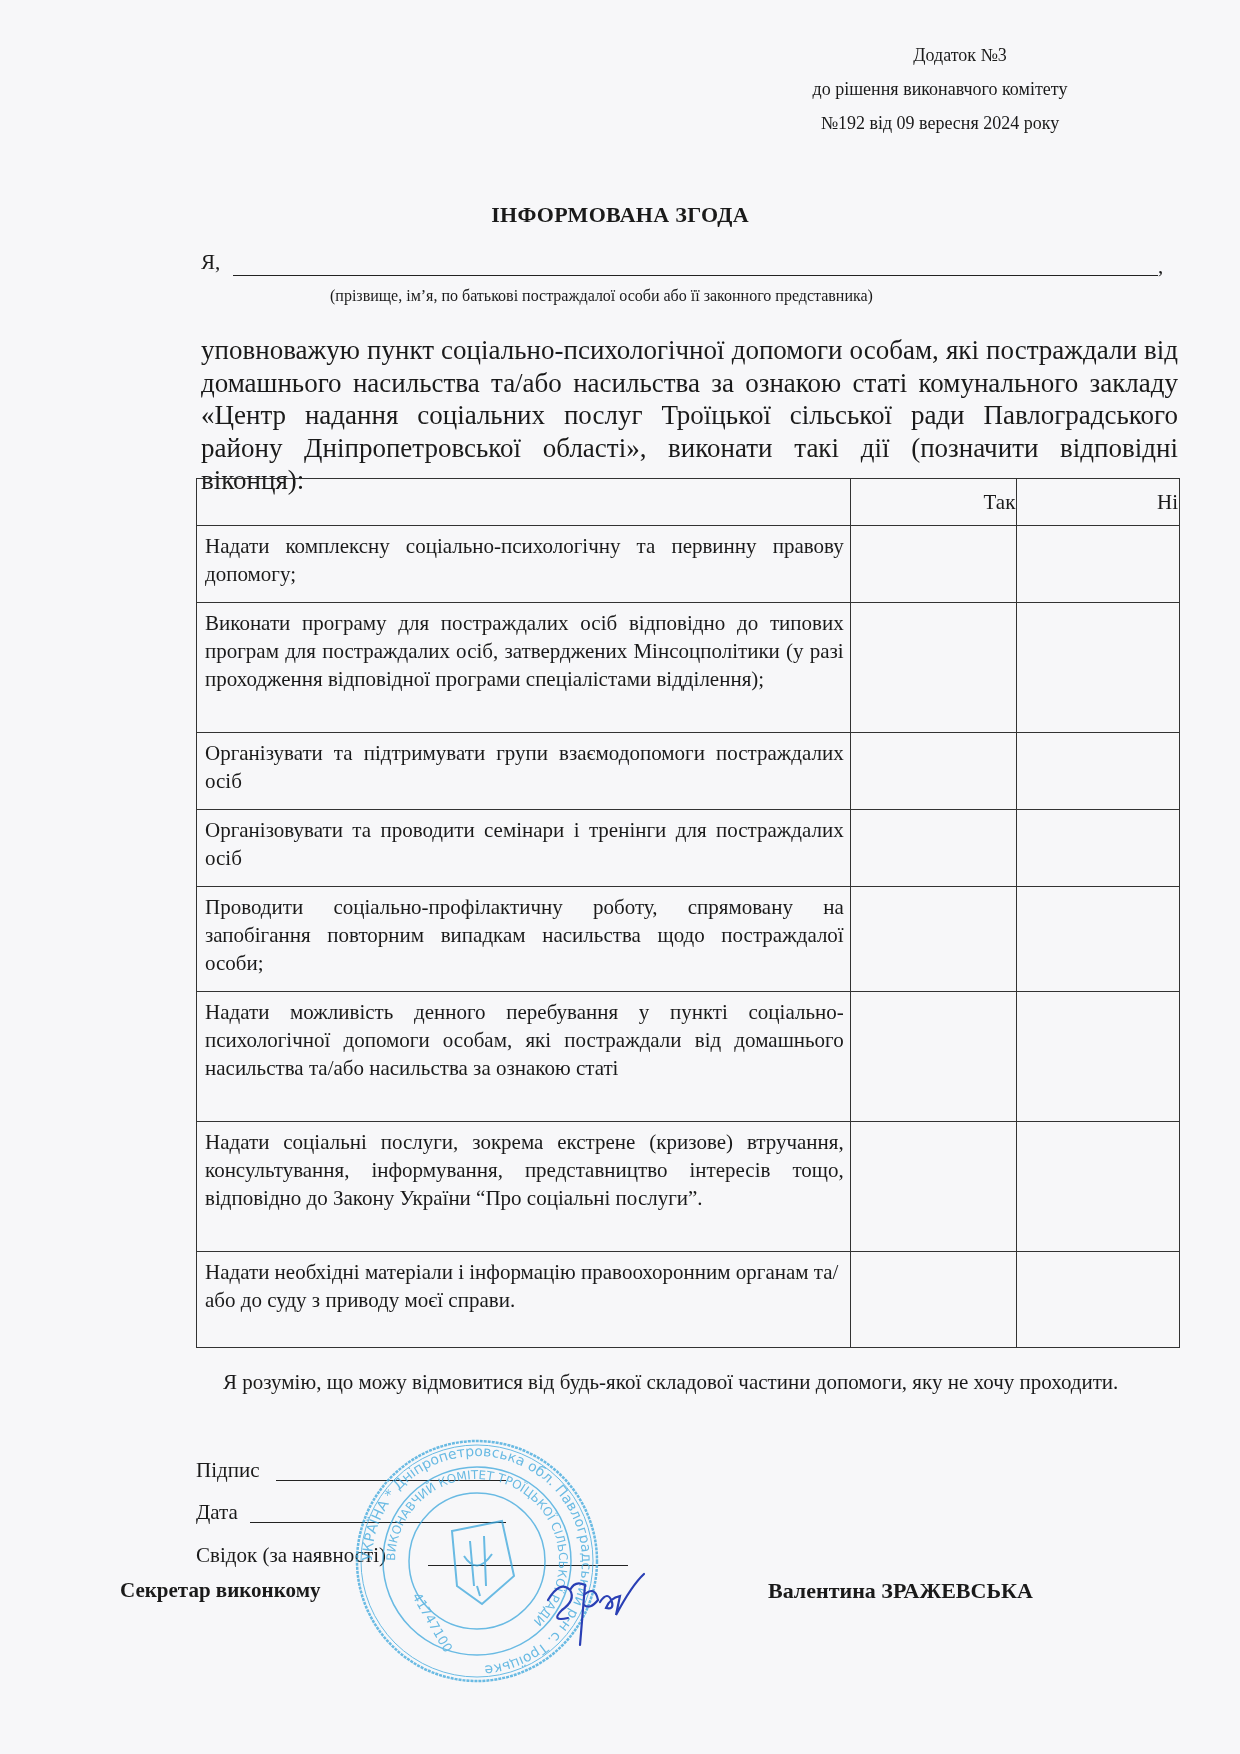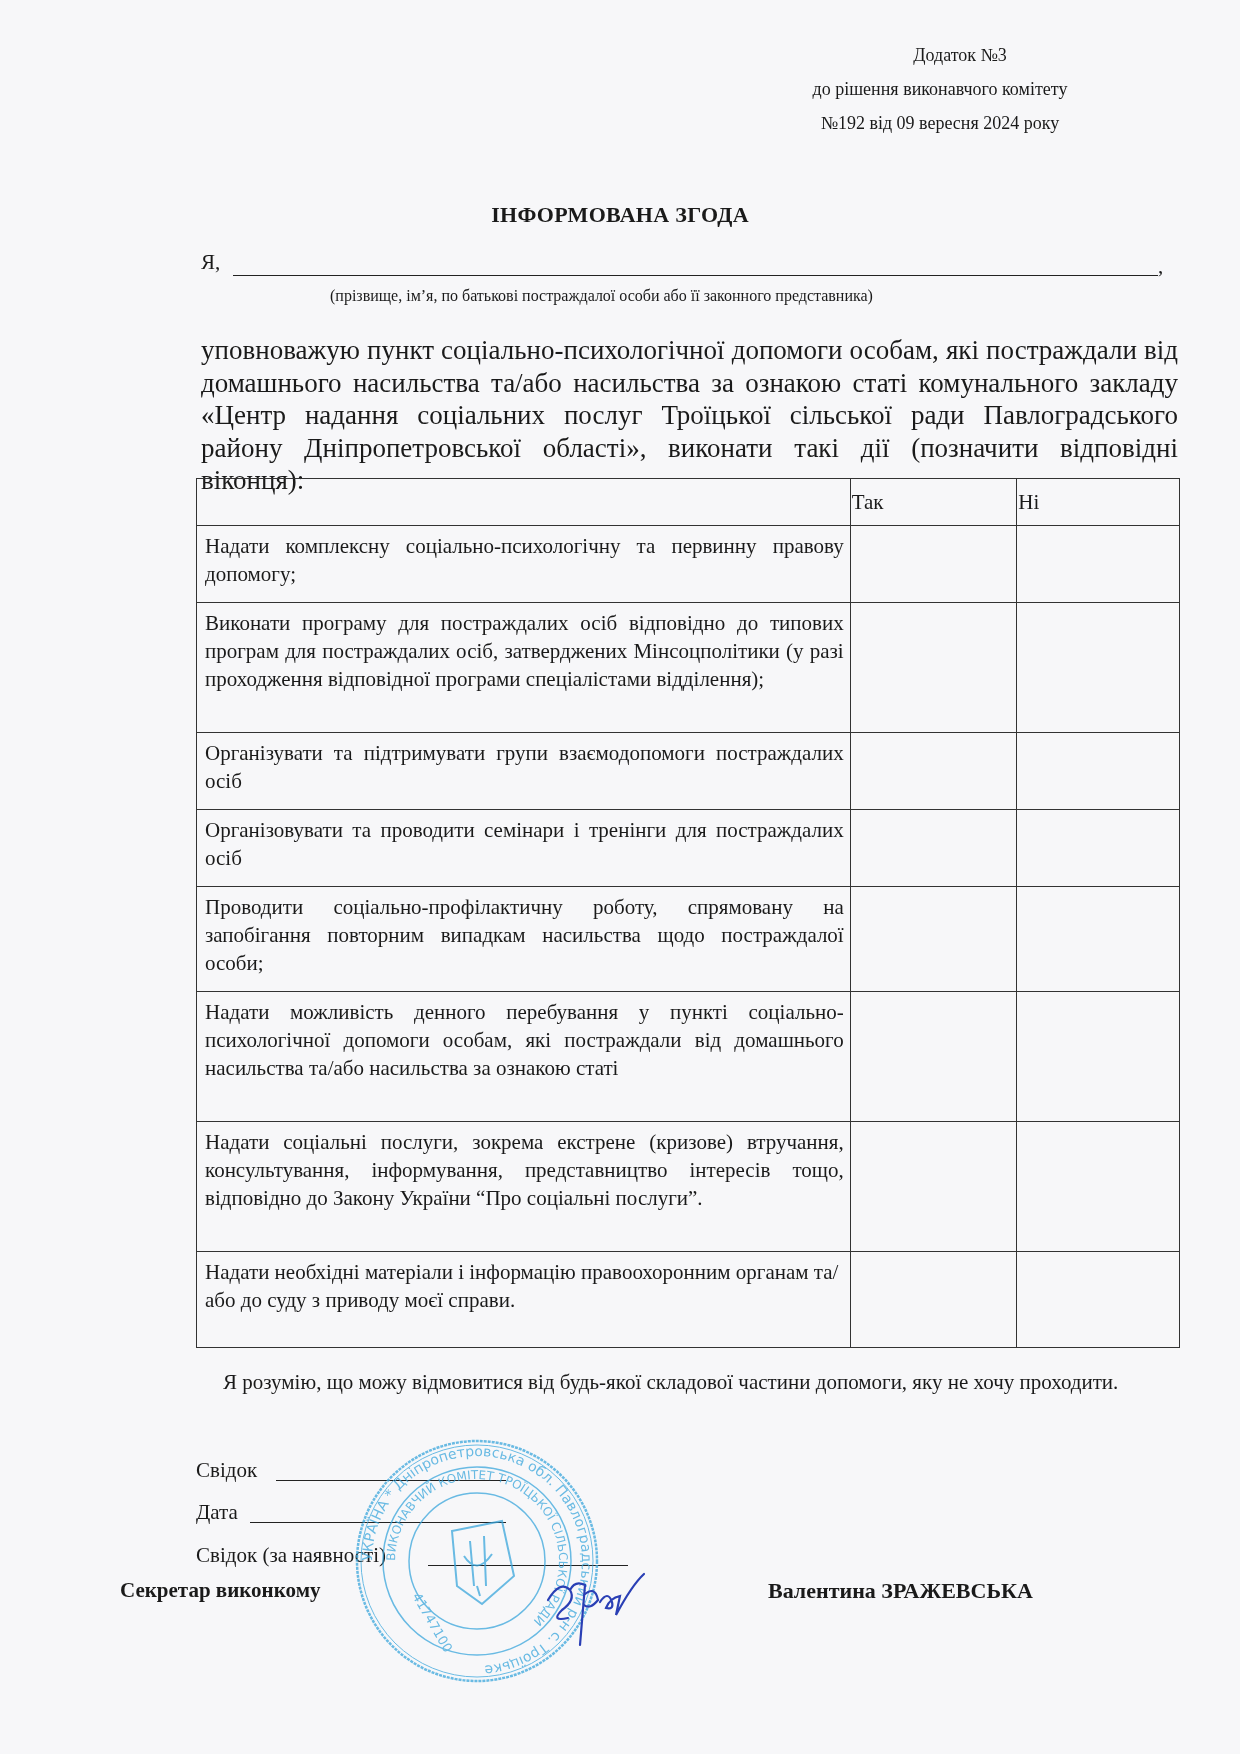--- a/index.html
+++ b/index.html
@@ -14,21 +14,21 @@
   .ya-line { left: 201px; top: 250px; font-size: 21px; }
   .ya-underline { left: 233px; top: 275px; width: 925px; border-bottom: 1.5px solid #222; }
   .ya-comma { left: 1158px; top: 254px; font-size: 21px; }
   .ya-hint { left: 330px; top: 287px; font-size: 16px; }
   .intro { left: 201px; top: 334px; width: 977px; font-size: 27px; line-height: 32.5px; text-align: justify; }
   table.consent {
     position: absolute; left: 196px; top: 478px; width: 984px; border-collapse: collapse;
     font-size: 21px; line-height: 28px;
   }
   table.consent td, table.consent th { border: 1.5px solid #333; vertical-align: top; }
-  table.consent th { font-weight: normal; height: 44px; vertical-align: middle; text-align: left; margin-top: 41px; }
+  table.consent th { font-weight: normal; height: 44px; vertical-align: middle; text-align: right; margin-top: 41px; }
   table.consent td.txt { padding: 6px 6px 14px 8px; text-align: justify; width: 640px; }
   table.consent .c-yes { width: 164px; }
   table.consent .c-no { width: 160px; font-family: Liberation Serif, serif; }
   .understand { left: 201px; top: 1366px; width: 966px; font-size: 21px; line-height: 32px; text-align: justify; text-indent: 22px; }
   .sig-row { font-size: 21px; }
   .sig-line { position: absolute; border-bottom: 1.5px solid #222; }
   .secretary { left: 120px; top: 1578px; font-size: 21px; font-weight: bold; }
   .name { left: 768px; top: 1578px; font-size: 22px; font-weight: bold; }
   .stamp { left: 352px; top: 1436px; width: 250px; height: 250px; opacity: 0.75; }
   .signature { left: 540px; top: 1560px; width: 110px; height: 90px; }
@@ -98,21 +98,21 @@
     <tr style="height:96px">
       <td class="txt" style="text-align:left">Надати необхідні матеріали і інформацію правоохоронним органам та/або до суду з приводу моєї справи.</td>
       <td class="c-yes"></td>
       <td class="c-no"></td>
     </tr>
   </tbody>
 </table>
 
 <div class="abs understand">Я розумію, що можу відмовитися від будь-якої складової частини допомоги, яку не хочу проходити.</div>
 
-<span class="abs sig-row" style="left:196px; top:1458px;">Свідок</span>
+<span class="abs sig-row" style="left:196px; top:1458px;">Підпис</span>
 <div class="sig-line" style="left:276px; top:1480px; width:230px;"></div>
 
 <span class="abs sig-row" style="left:196px; top:1500px;">Дата</span>
 <div class="sig-line" style="left:250px; top:1522px; width:256px;"></div>
 
 <span class="abs sig-row" style="left:196px; top:1543px;">Свідок (за наявності)</span>
 <div class="sig-line" style="left:428px; top:1565px; width:200px;"></div>
 
 <div class="abs secretary">Секретар виконкому</div>
 <div class="abs name">Валентина ЗРАЖЕВСЬКА</div>

